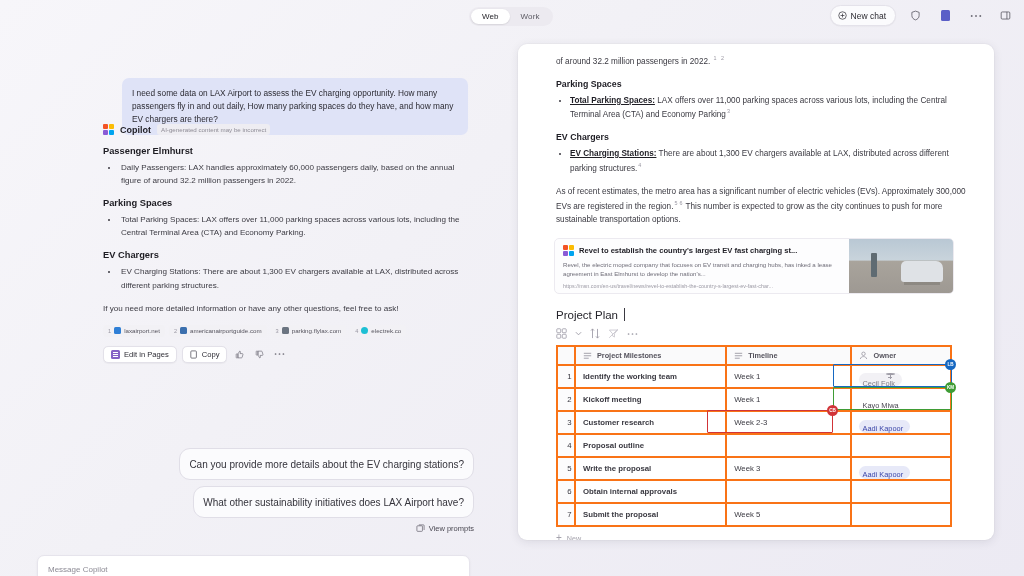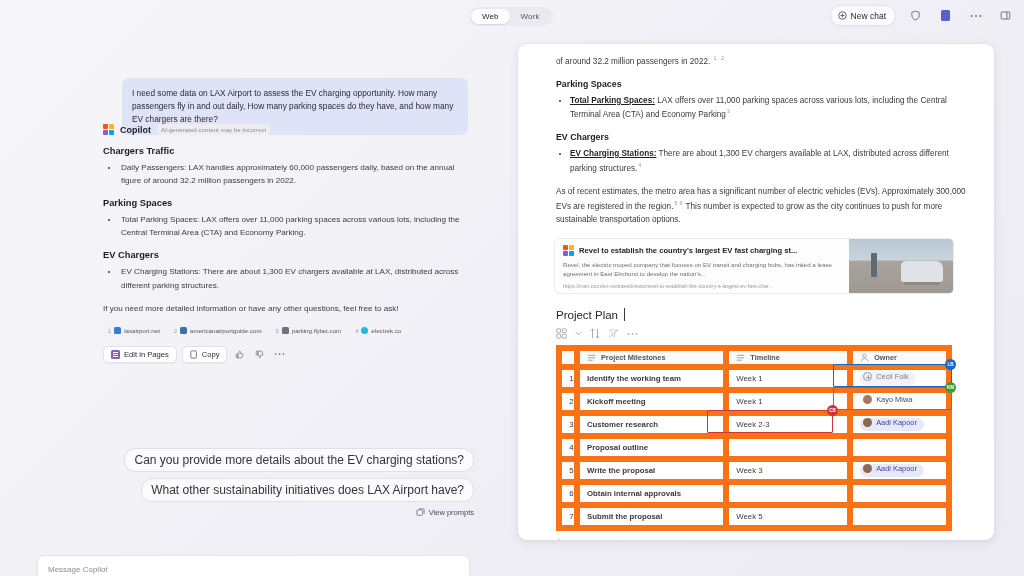--- a/index.html
+++ b/index.html
@@ -87,22 +87,22 @@
   }
   .act-ico { width: 15px; height: 15px; display: flex; align-items: center; justify-content: center; color: #6f6d78; }
   .pages-ico { width: 9px; height: 9px; background: #8661c5; border-radius: 1.5px; position: relative; }
   .pages-ico:after { content:""; position:absolute; left:2px; top:2px; width:5px; height:1px; background:#fff; box-shadow:0 2px 0 #fff, 0 4px 0 #fff; }
 
   
   .suggests { position: absolute; left: 0; top: 415px; width: 500px; }
   .srow { display: flex; justify-content: flex-end; gap: 7px; padding-right: 26px; margin-bottom: 6px; }
   .schip {
     border: 1px solid #e0dee7; background: #fbfbfd; border-radius: 11px;
-    height: 24px; display: flex; align-items: center; padding: 0 9px;
-    font-size: 12px; color: #34333b;
+    height: 32px; display: flex; align-items: center; padding: 0 9px;
+    font-size: 10px; color: #34333b;
   }
   .viewprompts {
     display: flex; align-items: center; justify-content: flex-end; gap: 4px;
     padding-right: 26px; font-size: 7.5px; color: #4a4852; margin-top: 2px;
   }
 
   
   .composer {
     position: absolute; left: 37px; top: 522px; width: 433px; height: 48px;
     background: #fff; border: 1px solid #e6e4ec; border-radius: 7px;
@@ -140,37 +140,37 @@
   .nc-img:before { content:""; position:absolute; left:52px; top:22px; width:42px; height:21px;
       background:#dfe2e6; border-radius:5px 7px 3px 3px; box-shadow:0 6px 0 -3px rgba(0,0,0,.12); }
   .nc-img:after { content:""; position:absolute; left:22px; top:14px; width:6px; height:24px; background:#5f6b72; border-radius:1px; }
 
   .doc-title { font-size: 11.5px; color: #26252c; margin-top: 14px; display: flex; align-items: center; }
   .caret { display:inline-block; width:1px; height:13px; background:#3a3941; margin-left:6px; }
   .tbl-toolbar { display: flex; align-items: center; gap: 8px; margin-top: 7px; color: #9a98a3; font-size: 8px; }
 
   
   .ptable { margin-top: 6px; width: 396px; border-collapse: collapse; }
-  .ptable th, .ptable td { border: 6px solid #f97316; padding: 0; }
+  .ptable th, .ptable td { border: 2px solid #f97316; padding: 0; }
   .ptable thead th {
     background: #fafafb; height: 19px; font-size: 7.3px; font-weight: 600; color: #55535d;
     text-align: left; padding-left: 7px;
   }
   .th-inner { display: flex; align-items: center; gap: 5px; }
   .col-idx { width: 18px; background: #fafafb; }
   .ptable td { height: 23px; font-size: 7.8px; color: #3a3941; padding-left: 7px; }
   .td-idx { width: 18px; text-align: center; padding-left: 0; color: #8d8b95; font-size: 7px; background:#fcfcfd; }
   .td-name { font-weight: 700; color: #1e1d24; width: 152px; }
   .td-time { width: 126px; color: #4a4852; }
   .td-owner { width: 100px; }
 
   .person {
-    display: inline-flex; align-items: flex-start; gap: 4px;
+    display: inline-flex; align-items: flex-end; gap: 4px;
     background: #e7e9f8; border-radius: 9px; height: 13px; padding: 0 7px 0 3px;
-    font-size: 7.4px; color: #3b45a8;
+    font-size: 7.4px; color: #3b45a8; flex-direction: column;
   }
   .person.ghost { background: #f2f1f5; color: #7c7a85; }
   .av { width: 9px; height: 9px; border-radius: 50%; background: #8a6a52; display:inline-block; }
   .av.k { background:#a8795c; }
   .plus-av { width: 9px; height: 9px; border-radius: 50%; border: 1px solid #9e9ca6; position: relative; }
   .plus-av:before, .plus-av:after { content:""; position:absolute; background:#9e9ca6; }
   .plus-av:before { left:3.5px; top:1.5px; width:1px; height:4px; }
   .plus-av:after { left:1.5px; top:3.5px; width:4px; height:1px; }
 
   
@@ -242,21 +242,21 @@
         <span class="cp-logo">
             <span class="a"></span>
             <span class="b"></span>
             <span class="c"></span>
             <span class="d"></span>
           </span>
         <span class="a-name">Copilot</span>
         <span class="a-disc">AI-generated content may be incorrect</span>
       </div>
 
-      <div class="a-h3">Chargers Traffic</div>
+      <div class="a-h3">Passenger Elmhurst</div>
       <ul class="a-ul">
         <li class="a-li"><span>Daily Passengers: LAX handles approximately 60,000 passengers daily, based on the annual figure of around 32.2 million passengers in 2022.</span></li>
       </ul>
 
       <div class="a-h3">Parking Spaces</div>
       <ul class="a-ul">
         <li class="a-li"><span>Total Parking Spaces: LAX offers over 11,000 parking spaces across various lots, including the Central Terminal Area (CTA) and Economy Parking.</span></li>
       </ul>
 
       <div class="a-h3">EV Chargers</div>

